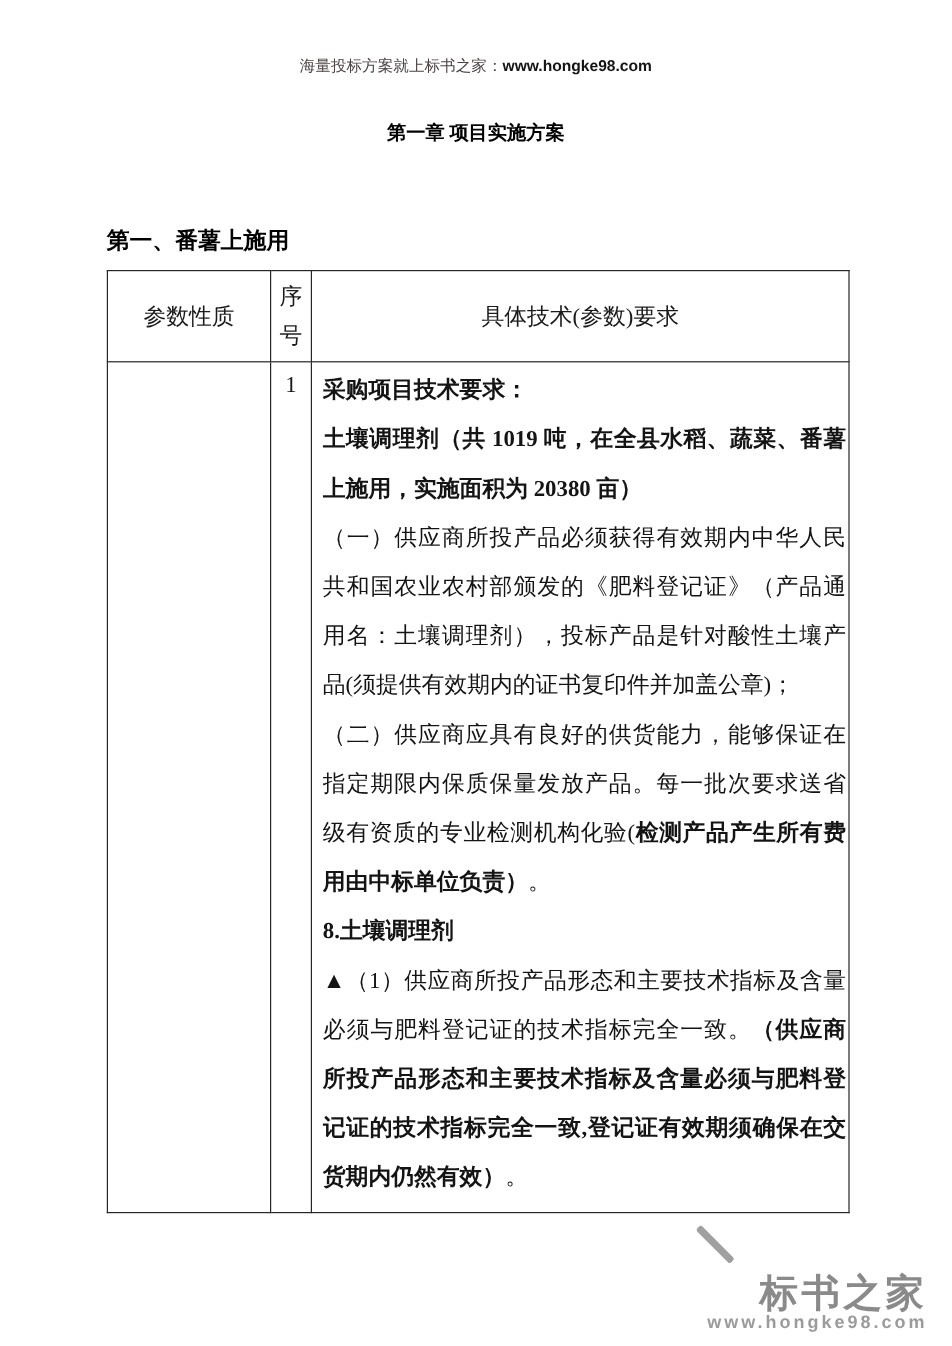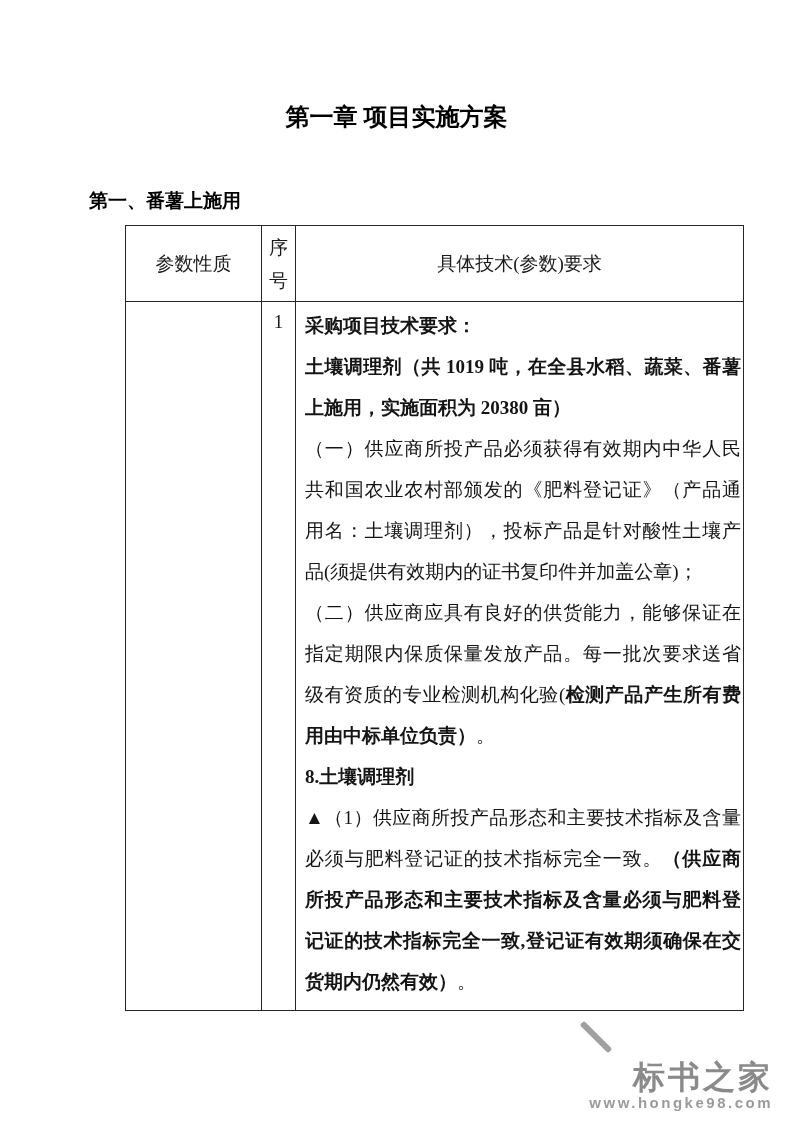--- a/index.html
+++ b/index.html
@@ -18,37 +18,36 @@
     text-align:center; font-size:13px; line-height:18px;
   }
   .promo-cn { color:#4d4444; }
   .promo-url {
     color:#141414; font-weight:bold;
     font-family:"Liberation Sans","DejaVu Sans",sans-serif;
   }
   
   .chapter-title {
     position:absolute; top:101px; left:0; width:100%;
-    text-align:center; font-size:24px; font-weight:bold; color:#000;
+    text-align:center; font-size:16px; font-weight:bold; color:#000;
   }
   .section-title {
     position:absolute; top:146px; left:0; width:100%;
     text-align:center; font-size:19px; font-weight:bold; color:#000;
   }
   .sub-heading {
     position:absolute; top:188px; left:89px;
     font-size:19px; font-weight:bold; color:#000;
   }
   
   .req-table {
     position:absolute; top:225px; left:89px;
     width:618px;
     border-collapse:collapse;
     table-layout:fixed;
-    margin-left:36px;
   }
   .req-table th, .req-table td {
     border:1.5px solid #262626;
     font-weight:normal;
     background:#fff;
   }
   .req-table th {
     height:76px; text-align:center; vertical-align:middle;
     font-size:19px; color:#1a1a1a;
   }
@@ -90,20 +89,23 @@
   .wm-url {
     font-size:15px; font-weight:bold; letter-spacing:2.5px;
     color:#9b9b9b; line-height:18px; margin-top:2px;
   }
 </style>
 </head>
 <body>
 
 <div class="page">
 
+  <div class="header-note">
+    <span class="promo-cn">海量投标方案就上标书之家：</span><span class="promo-url">www.hongke98.com</span>
+  </div>
 
   <div class="chapter-title">第一章 项目实施方案</div>
 
 
   <div class="sub-heading">第一、番薯上施用</div>
 
   <table class="req-table">
     <colgroup>
       <col class="col-param">
         <col class="col-seq">

